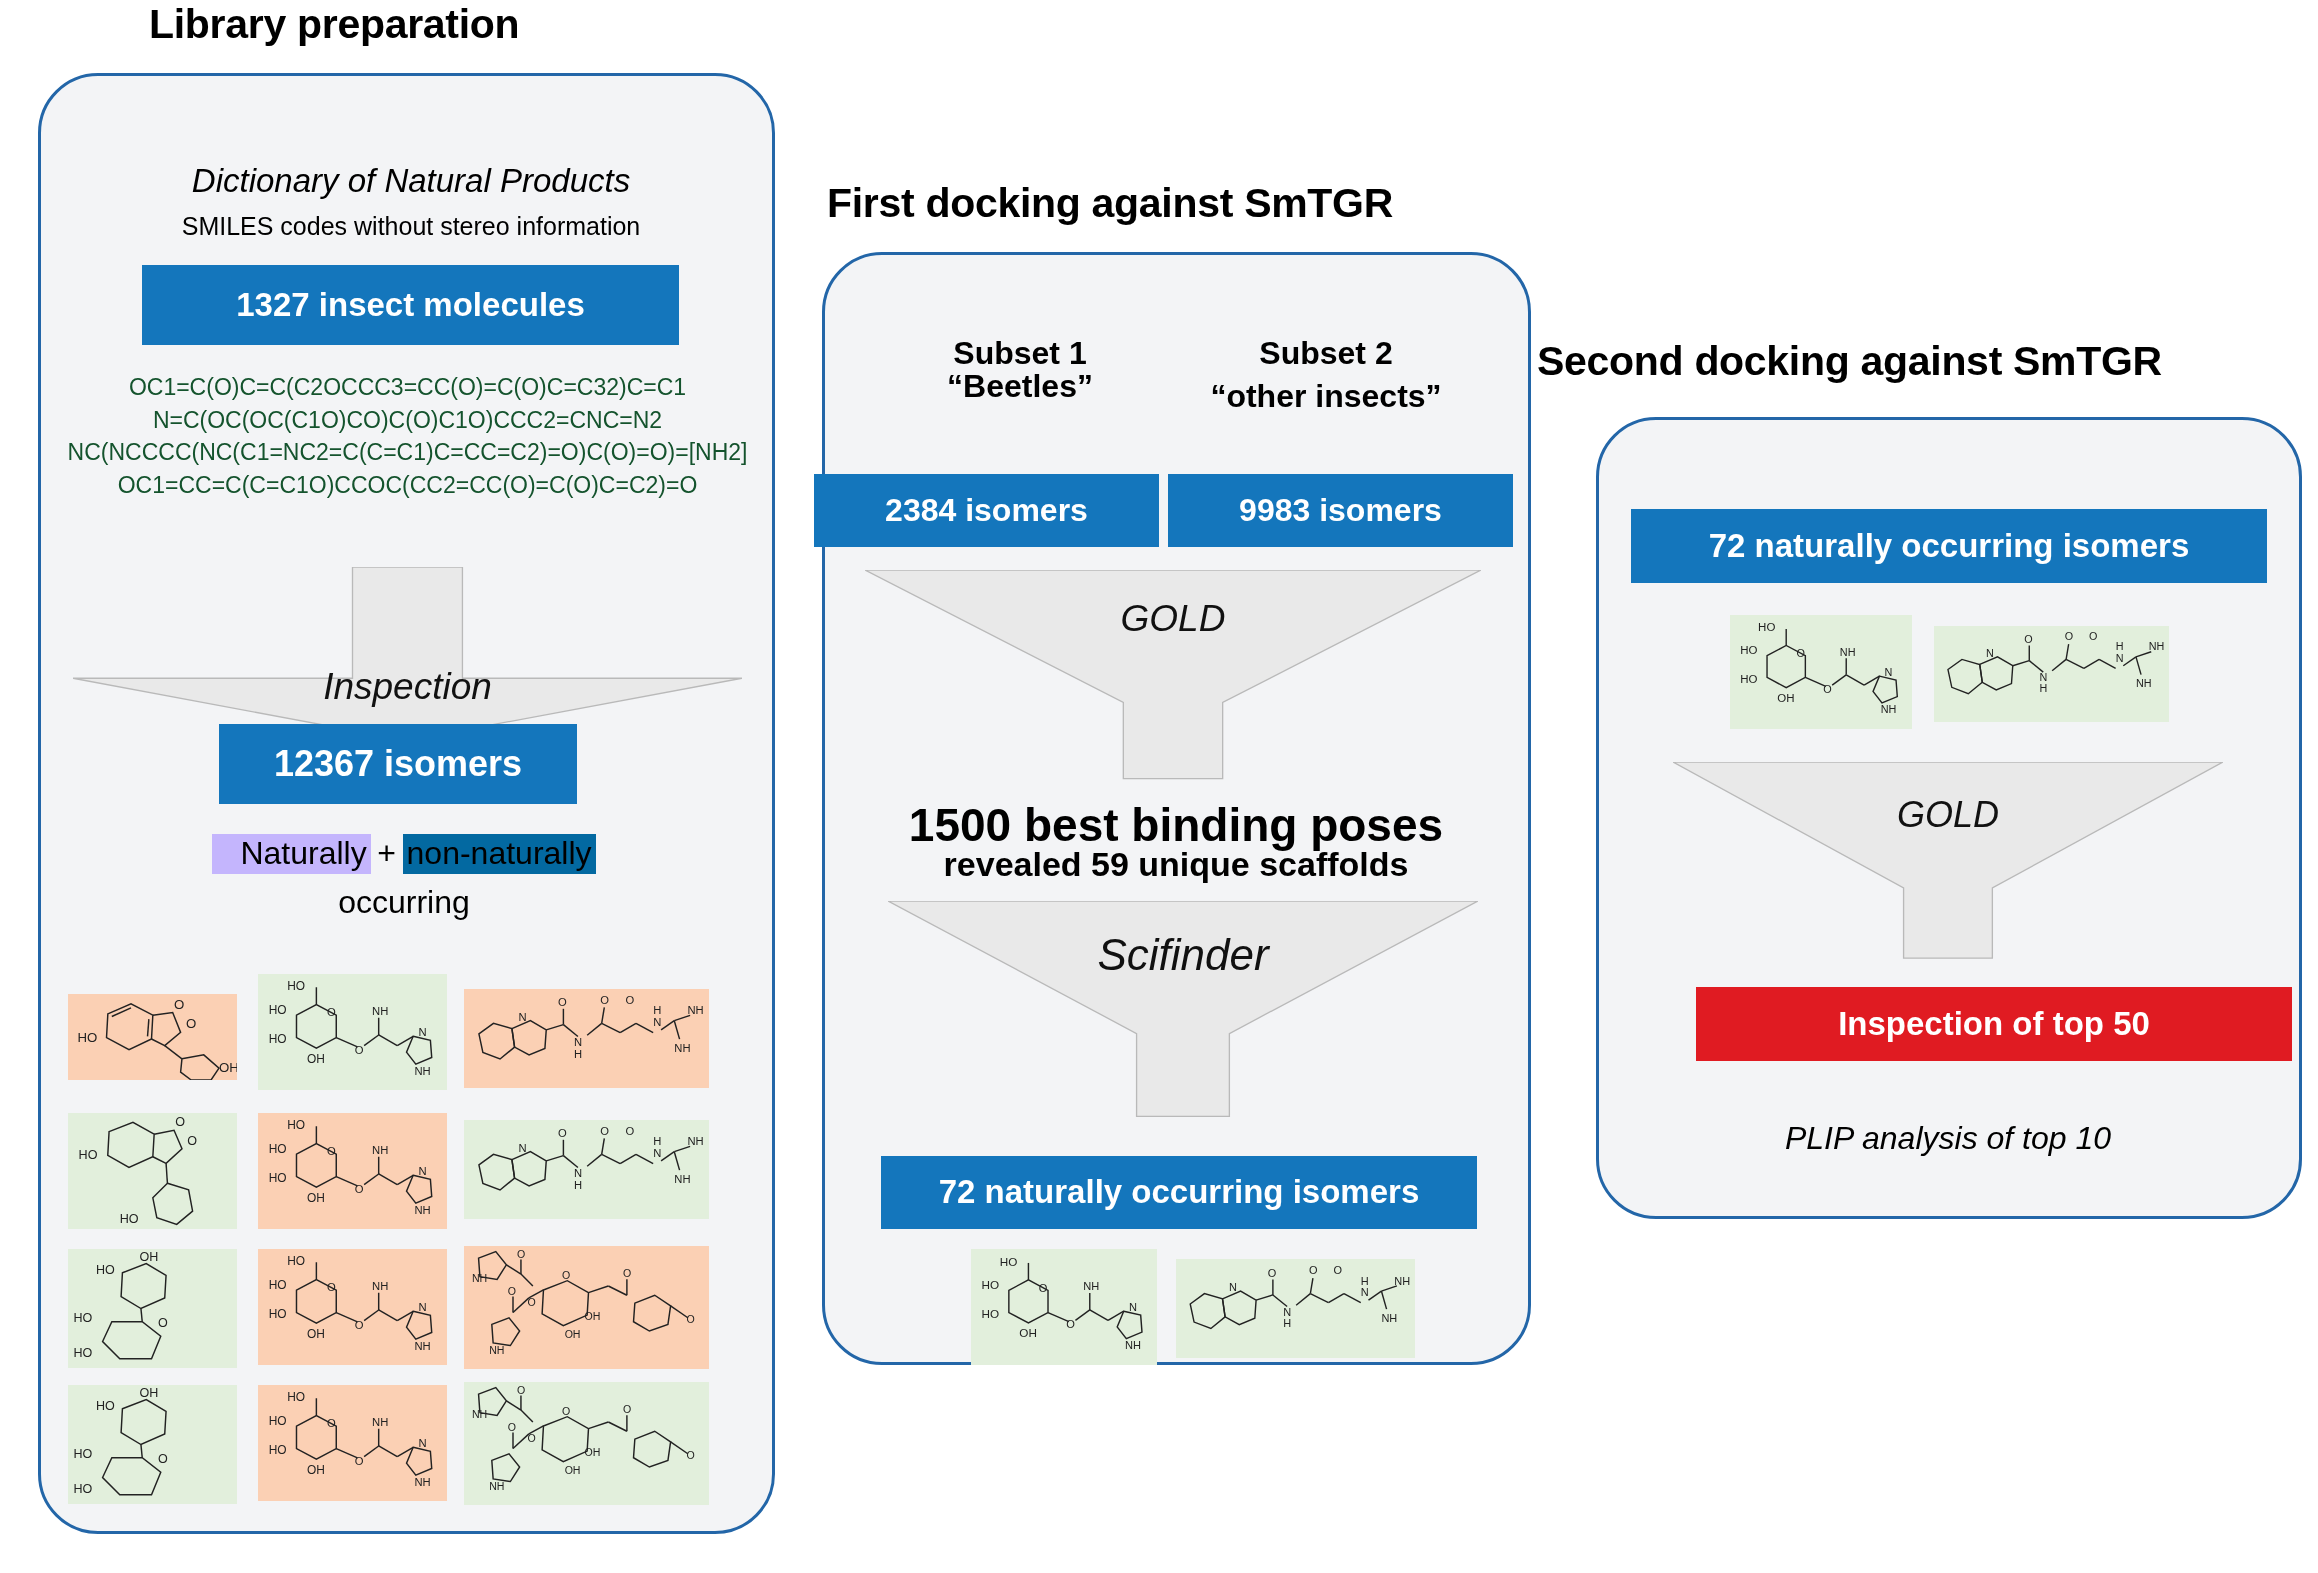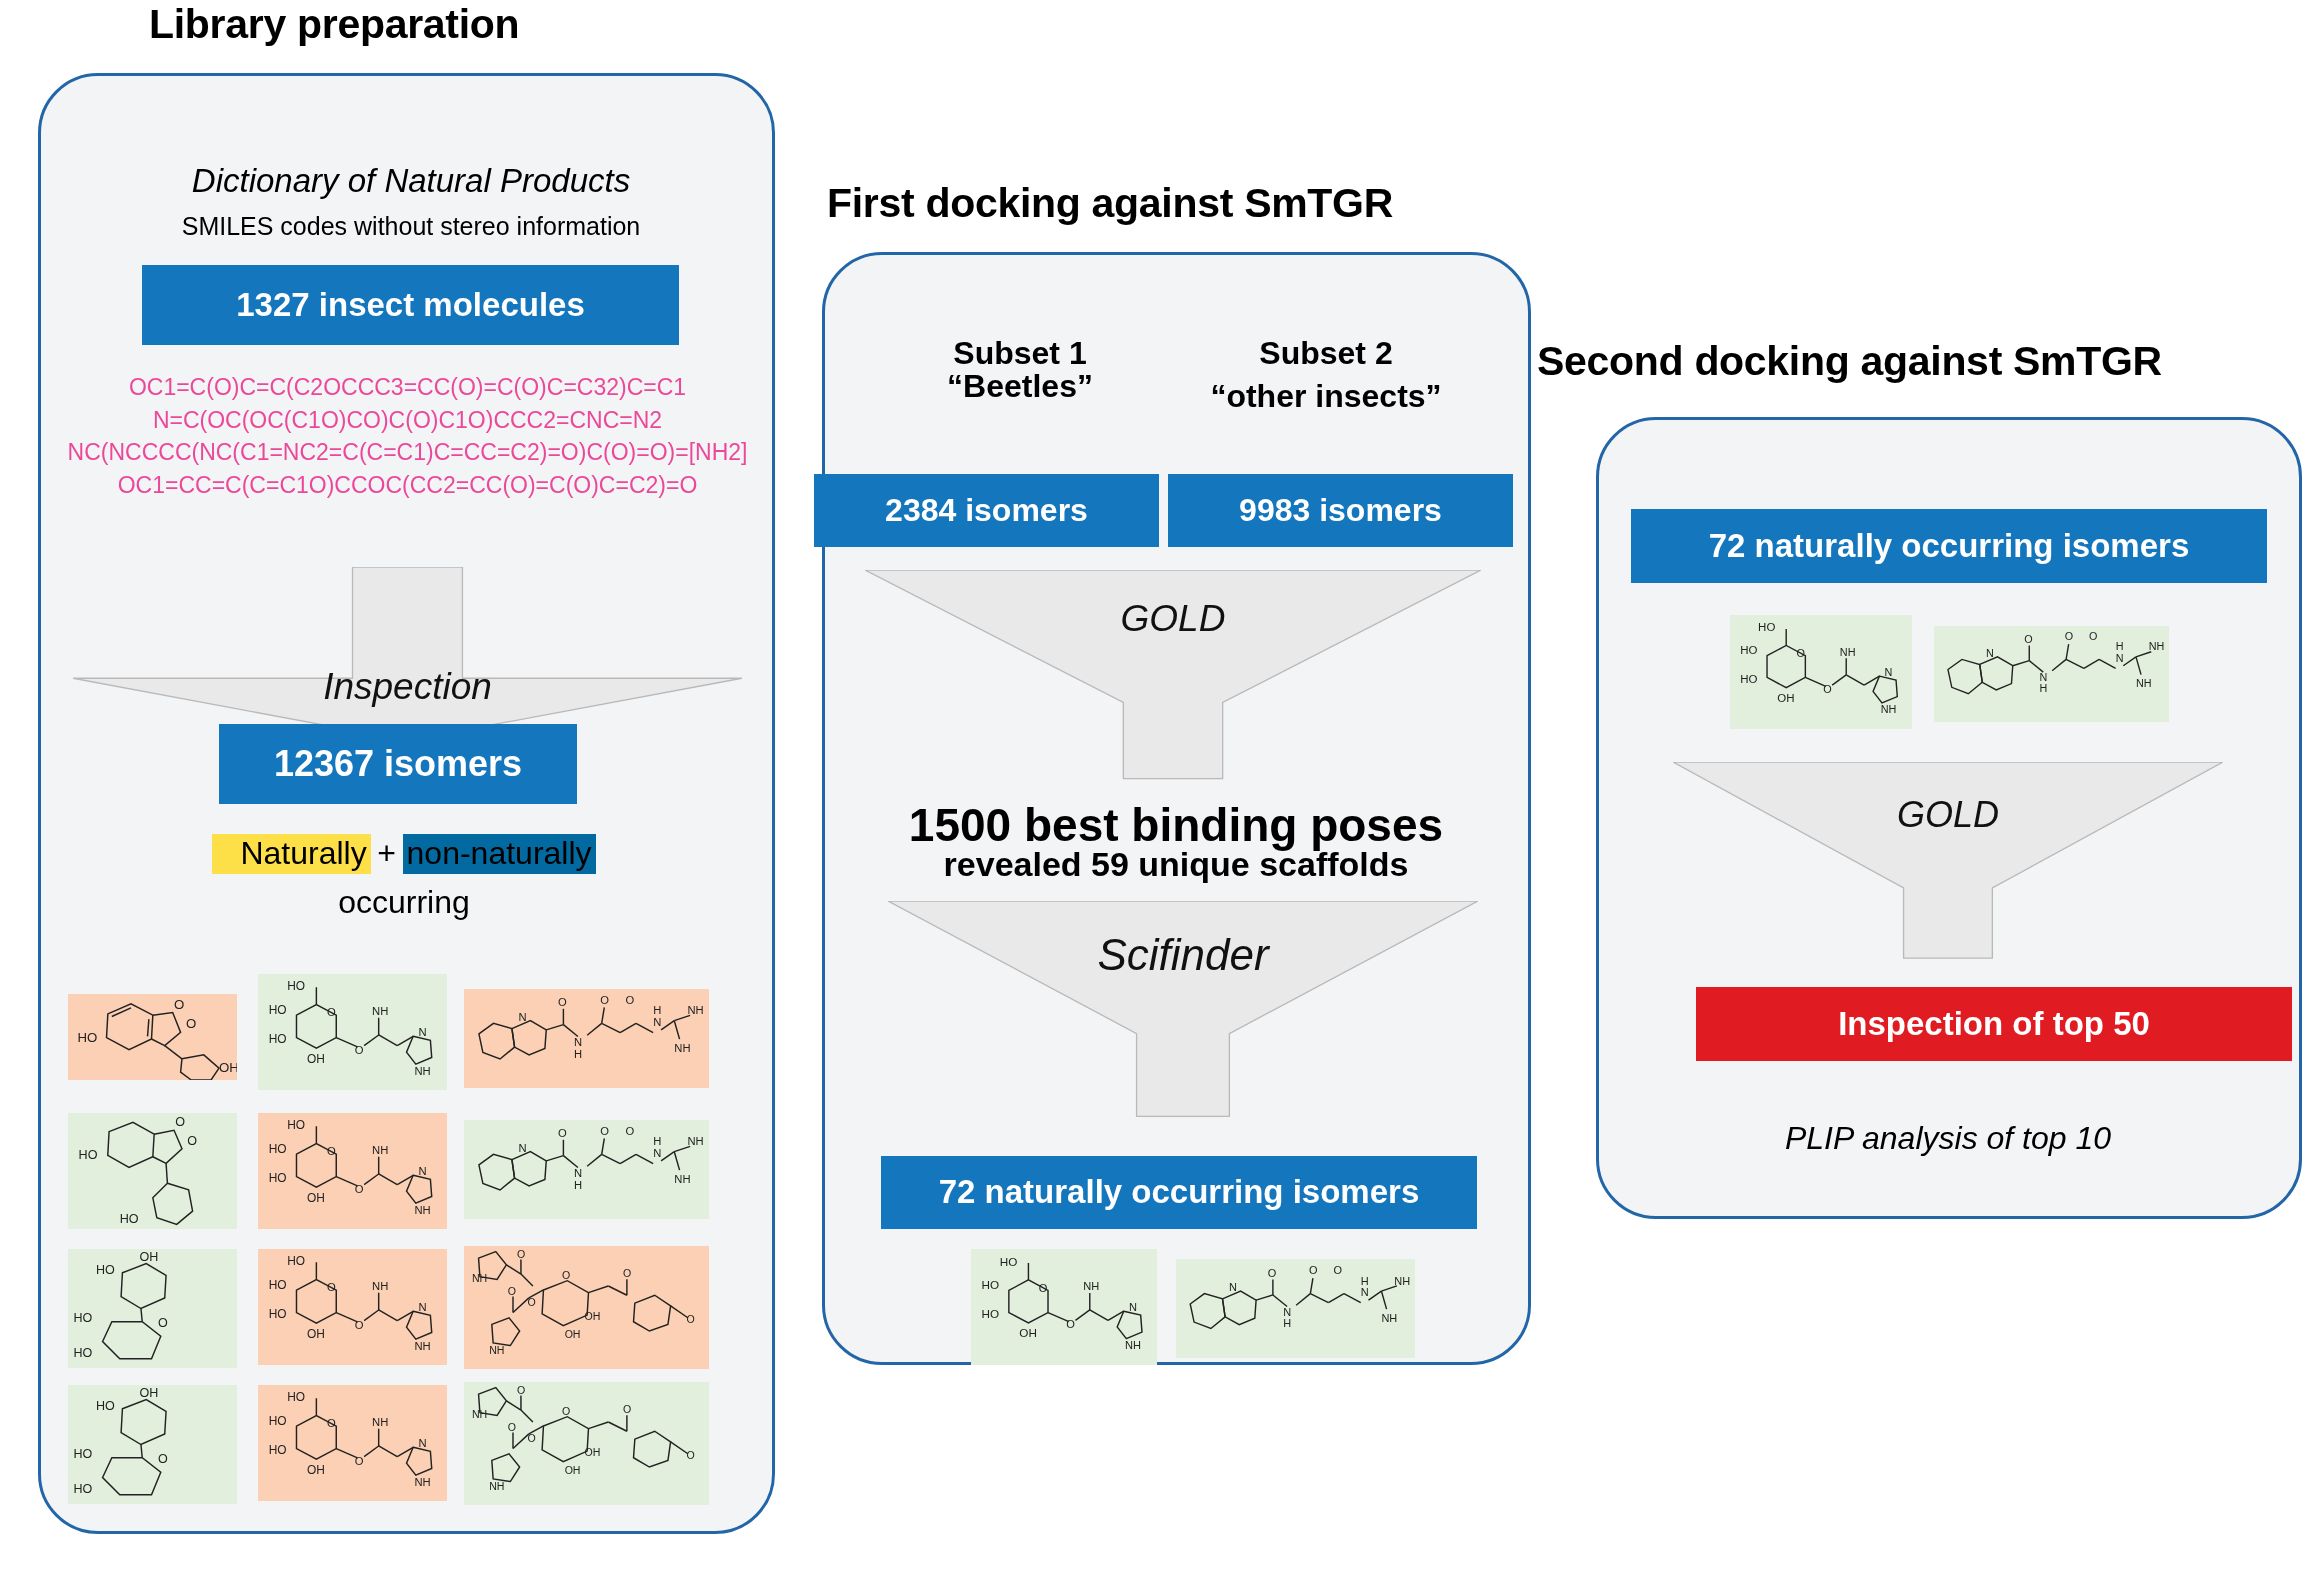--- a/index.html
+++ b/index.html
@@ -44,36 +44,36 @@
     display:flex;
     align-items:center;
     justify-content:center;
     box-sizing:border-box;
     text-align:center;
   }
   .txt{position:absolute;color:#000;white-space:nowrap;}
   .txt-italic{font-style:italic;}
   .smiles{
     position:absolute;
-    color:#ec4899;
+    color:#14532d;
     text-align:center;
     line-height:1.42;
     white-space:nowrap;
   }
   .funnel-wrap{position:absolute;}
   .funnel-label{
     position:absolute;
     font-style:italic;
     color:#111;
     white-space:nowrap;
     text-align:center;
     width:100%;
   }
   .hl{padding:1.3px 4px 2.7px 4px;}
-  .hl-green{background:#fde047;padding-left:28px;}
+  .hl-green{background:#c4b5fd;padding-left:28px;}
   .hl-orange{background:#0369a1;}
   .mol{
     position:absolute;
     box-sizing:border-box;
     overflow:hidden;
   }
   .mol-green{background:#e2efdc;}
   .mol-orange{background:#fbd0b4;}
   .mol svg{display:block;width:100%;height:100%;}
 </style>

